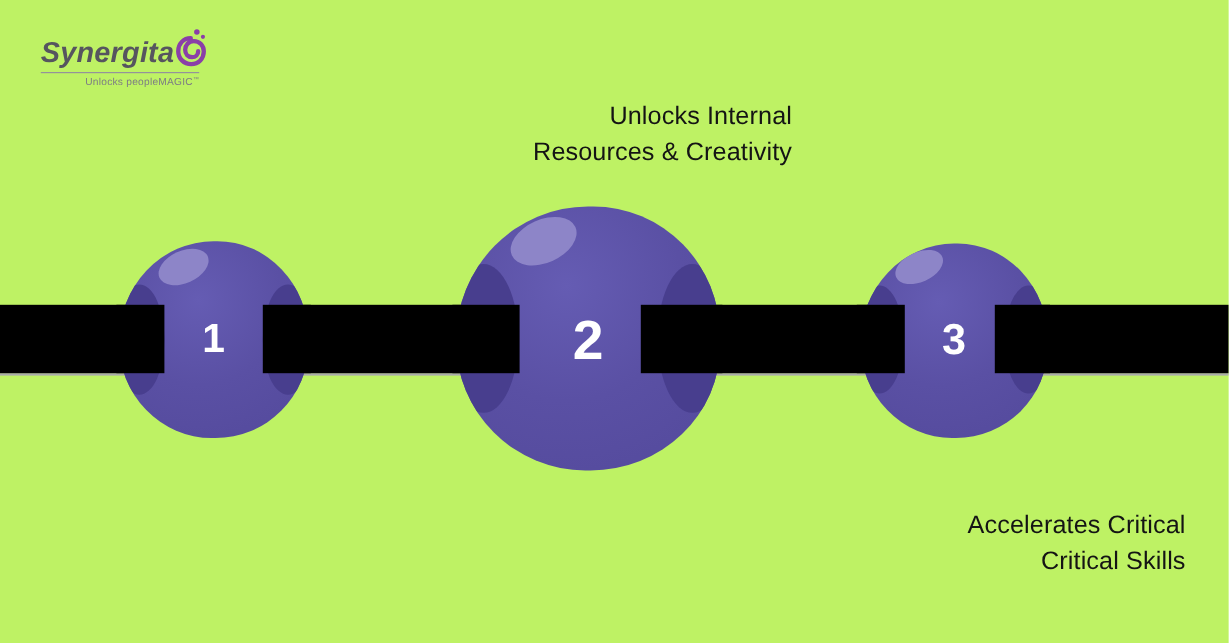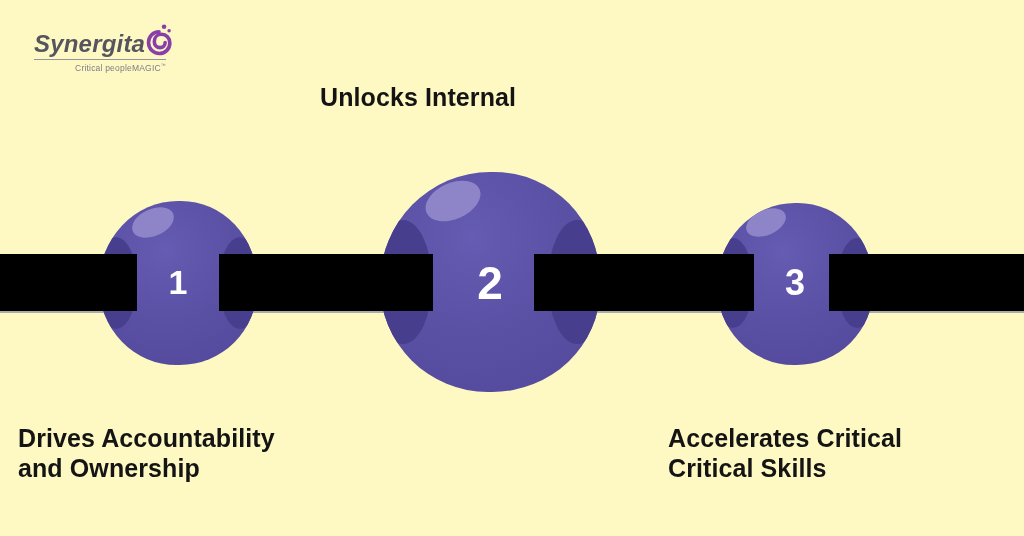--- a/index.html
+++ b/index.html
@@ -3,21 +3,21 @@
 <meta charset="utf-8">
 <style>
   * { margin: 0; padding: 0; box-sizing: border-box; }
   html, body { background: #ffffff; }
   body { font-family: "Liberation Sans", sans-serif; }
 
   .canvas {
     position: relative;
     width: 1024px;
     height: 536px;
-    background: #fef9c3;
+    background: #bef264;
     overflow: hidden;
   }
 
   
   .logo {
     position: absolute;
     left: 34px;
     top: 22px;
     width: 132px;
   }
@@ -132,25 +132,25 @@
   .stub-1l { left: 97px;  width: 40px; }
   .stub-1r { left: 219px; width: 40px; }
   .stub-2l { left: 377px; width: 56px; }
   .stub-2r { left: 534px; width: 68px; }
   .stub-3l { left: 714px; width: 40px; }
   .stub-3r { left: 829px; width: 46px; }
 
   
   .label {
     position: absolute;
-    text-align: left;
+    text-align: right;
     color: #141414;
-    font-size: 25px;
+    font-size: 21px;
     line-height: 30px;
-    font-weight: 700;
+    font-weight: 400;
     letter-spacing: 0.1px;
   }
   .label span { display: block; }
   .label-top { left: 320px; top: 82px;  width: 340px; }
   .label-bl  { left: 18px;  top: 423px; width: 320px; }
   .label-br  { left: 668px; top: 423px; width: 320px; }
 </style>
 </head>
 <body>
 
@@ -161,21 +161,21 @@
       <span class="logo-name">Synergita</span>
       <span class="logo-icon">
         <svg width="26" height="34" viewBox="0 0 36 44" fill="none">
           <path d="M18 12 C 9.5 12 3.5 18.5 3.5 27 C 3.5 35.5 10 42 18.5 42 C 27 42 33 35.5 33 27.5 C 33 20.5 28 15.5 21.5 15.5 C 15.5 15.5 11.5 20 11.5 25.5 C 11.5 30.5 15 34 19.5 34 C 23.5 34 26.5 31 26.5 27" stroke="#8a3fa8" stroke-width="5" stroke-linecap="round"></path>
           <circle cx="25" cy="5" r="3.2" fill="#8a3fa8"></circle>
           <circle cx="32" cy="10.5" r="2.4" fill="#8a3fa8"></circle>
         </svg>
       </span>
     </div>
     <div class="logo-divider"></div>
-    <div class="logo-tagline"><span>Critical peopleMAGIC</span><sup>™</sup></div>
+    <div class="logo-tagline"><span>Unlocks peopleMAGIC</span><sup>™</sup></div>
   </div>
 
   <div class="band-shadow"></div>
   <div class="band"></div>
 
   <div class="bead bead1">
     <div class="hole hole-l"></div>
     <div class="hole hole-r"></div>
     <div class="shine"></div>
     <div class="num">1</div>
@@ -196,23 +196,20 @@
     <div class="hole hole-l"></div>
     <div class="hole hole-r"></div>
     <div class="shine"></div>
     <div class="num">3</div>
   </div>
   <div class="stub stub-3l"></div>
   <div class="stub stub-3r"></div>
 
   <div class="label label-top">
     <span>Unlocks Internal</span>
-  </div>
-  <div class="label label-bl">
-    <span>Drives Accountability</span>
-    <span>and Ownership</span>
+    <span>Resources &amp; Creativity</span>
   </div>
   <div class="label label-br">
     <span>Accelerates Critical</span>
     <span>Critical Skills</span>
   </div>
 
 </div>
 
 </body></html>

